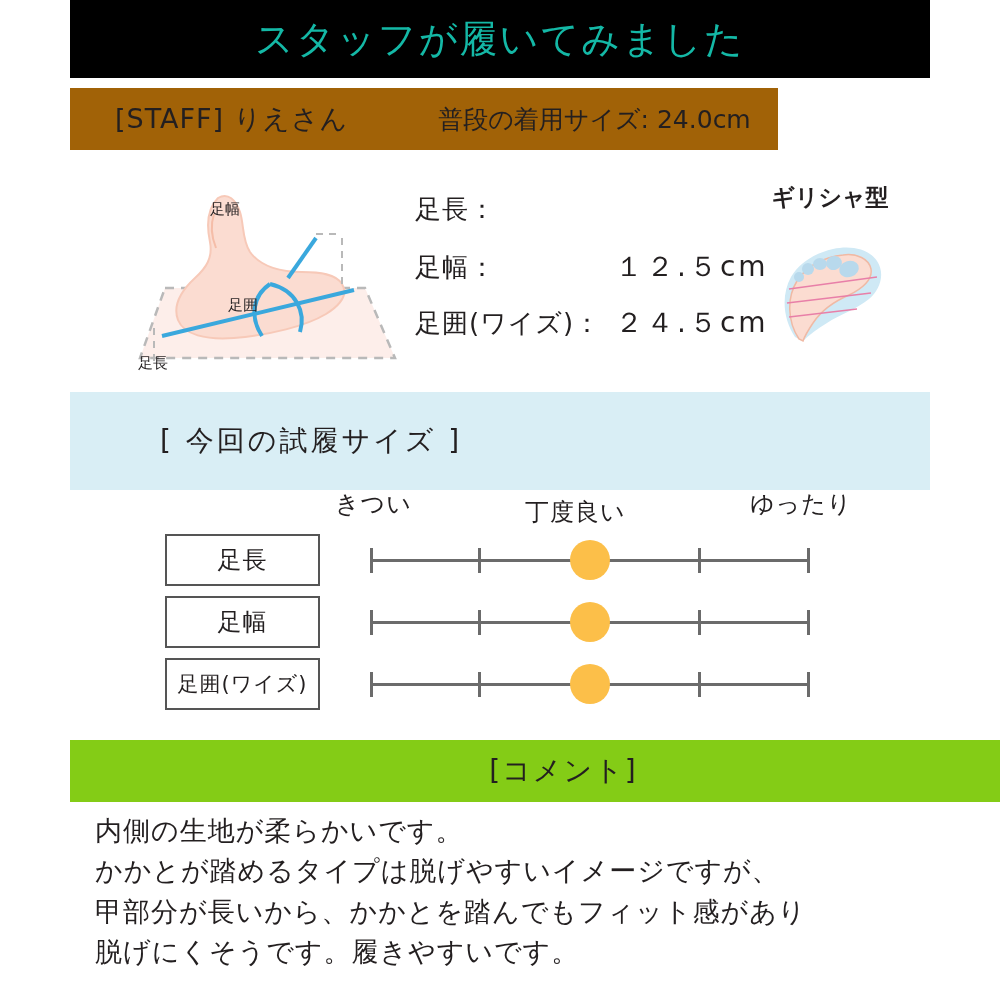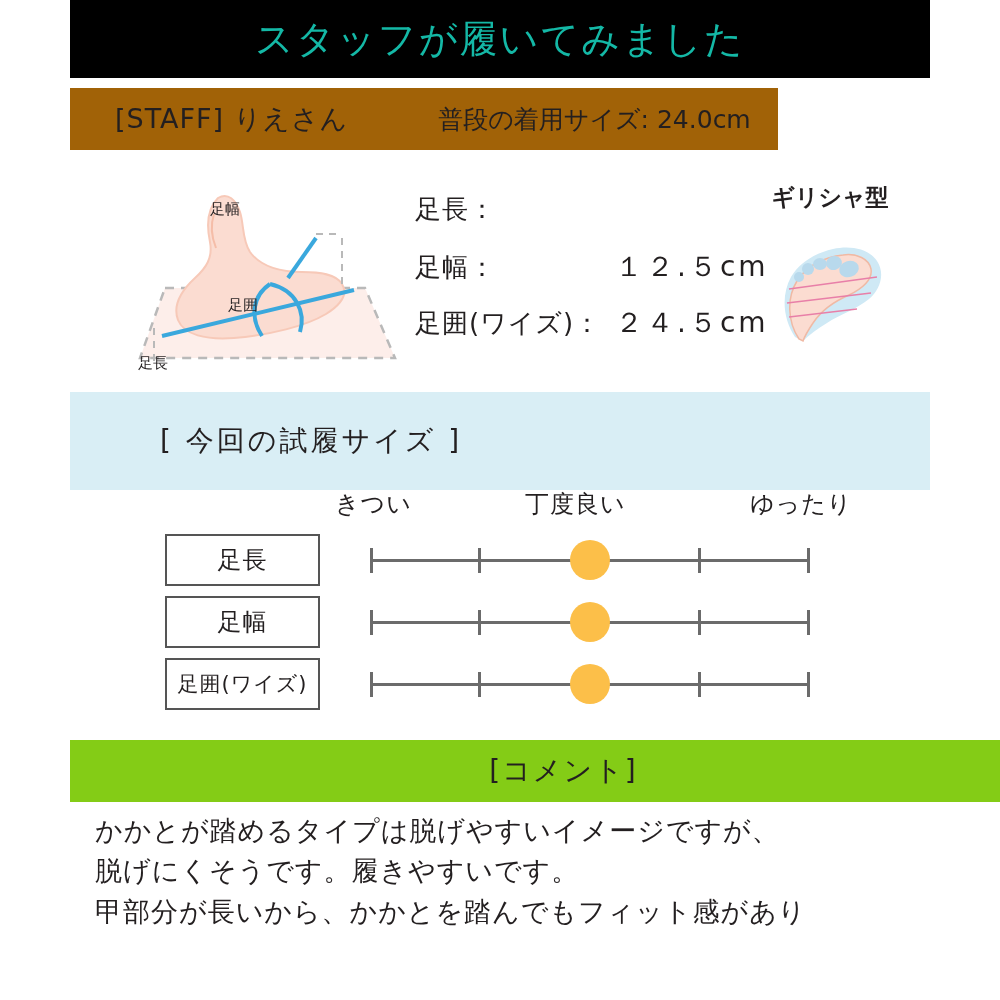--- a/index.html
+++ b/index.html
@@ -79,21 +79,21 @@
   .scale-section {
     position: absolute; left: 70px; top: 482px; width: 860px; height: 250px;
   }
   .scale-head {
     position: absolute; left: 0; top: 0; width: 860px; height: 44px;
   }
   .scale-head span {
     position: absolute; font-size: 24px; letter-spacing: 1px; white-space: nowrap;
   }
   .sh-tight { left: 265px; top: 6px; }
-  .sh-just  { left: 455px; top: 6px; }
+  .sh-just  { left: 455px; top: 14px; }
   .sh-loose { left: 680px; top: 6px; }
 
   .scale-row {
     position: absolute; left: 0; width: 860px; height: 56px;
   }
   .scale-row.r1 { top: 52px; }
   .scale-row.r2 { top: 114px; }
   .scale-row.r3 { top: 176px; }
 
   .scale-row-label {
@@ -251,18 +251,19 @@
         <div class="tick" style="left:437px"></div>
         <div class="dot" style="left: 200px;"></div>
       </div>
     </div>
   </div>
 
   <div class="comment-bar">
     <div class="comment-bar-title">[コメント]</div>
   </div>
   <div class="comment-body">
+    <p>内側の生地が柔らかいです。</p>
     <p>かかとが踏めるタイプは脱げやすいイメージですが、</p>
+    <p>甲部分が長いから、かかとを踏んでもフィット感があり</p>
     <p>脱げにくそうです。履きやすいです。</p>
-    <p>甲部分が長いから、かかとを踏んでもフィット感があり</p>
   </div>
 
 </div>
 
 </body></html>

